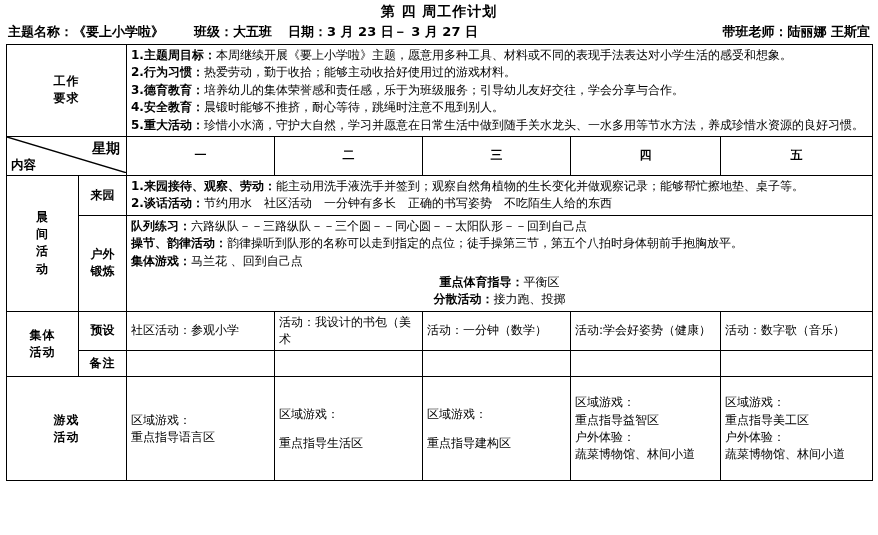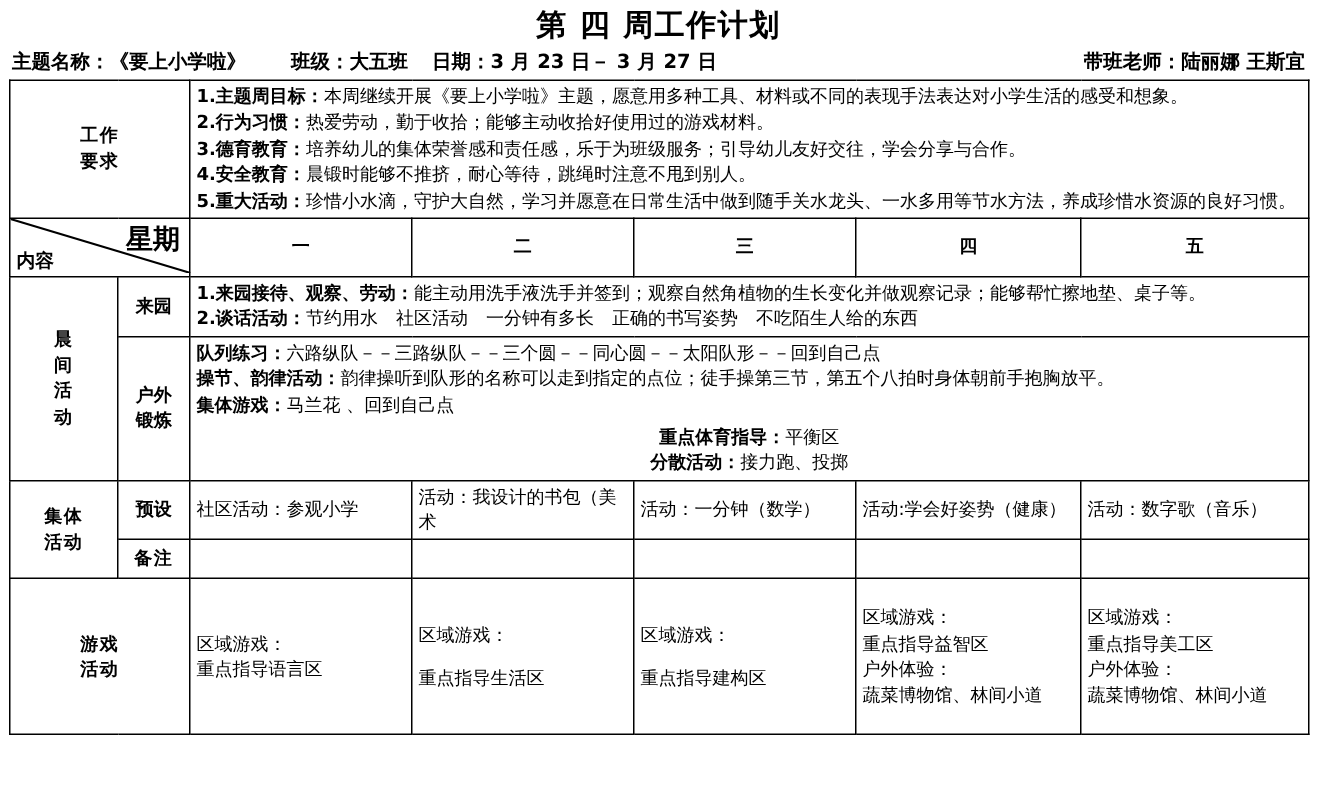--- a/index.html
+++ b/index.html
@@ -8,21 +8,21 @@
     background:#ffffff;
     font-family:"DejaVu Sans","Liberation Sans",sans-serif;
     font-size:12px;
     color:#000;
     overflow:hidden;
   }
   .page{position:relative;width:878px;height:535px;box-sizing:border-box;padding:2px 6px 0 6px;}
   .doc-title{
     text-align:center;
     font-weight:bold;
-    font-size:20px;
+    font-size:14px;
     letter-spacing:1px;
     margin:1px 0 2px 0;
   }
   .meta-row{
     display:flex;
     font-weight:bold;
     font-size:13px;
     padding:0 2px 3px 2px;
     align-items:flex-start;
   }
@@ -69,21 +69,21 @@
     font-size:14px;
   }
   
   .diag{
     position:relative;
     height:34px;
     padding:0;
   }
   .diag svg{position:absolute;left:0;top:0;}
   .diag .wk{
-    position:absolute;right:6px;top:1px;font-weight:bold;font-size:18px;
+    position:absolute;right:6px;top:1px;font-weight:bold;font-size:14px;
   }
   .diag .ct{
     position:absolute;left:4px;bottom:1px;font-weight:bold;font-size:12.5px;
   }
   .txt{vertical-align:middle;line-height:1.6;}
   .txt p{margin:0;}
   .small-note{
     text-align:center;font-size:11px;font-weight:bold;letter-spacing:1px;
   }
   .act-cell{

